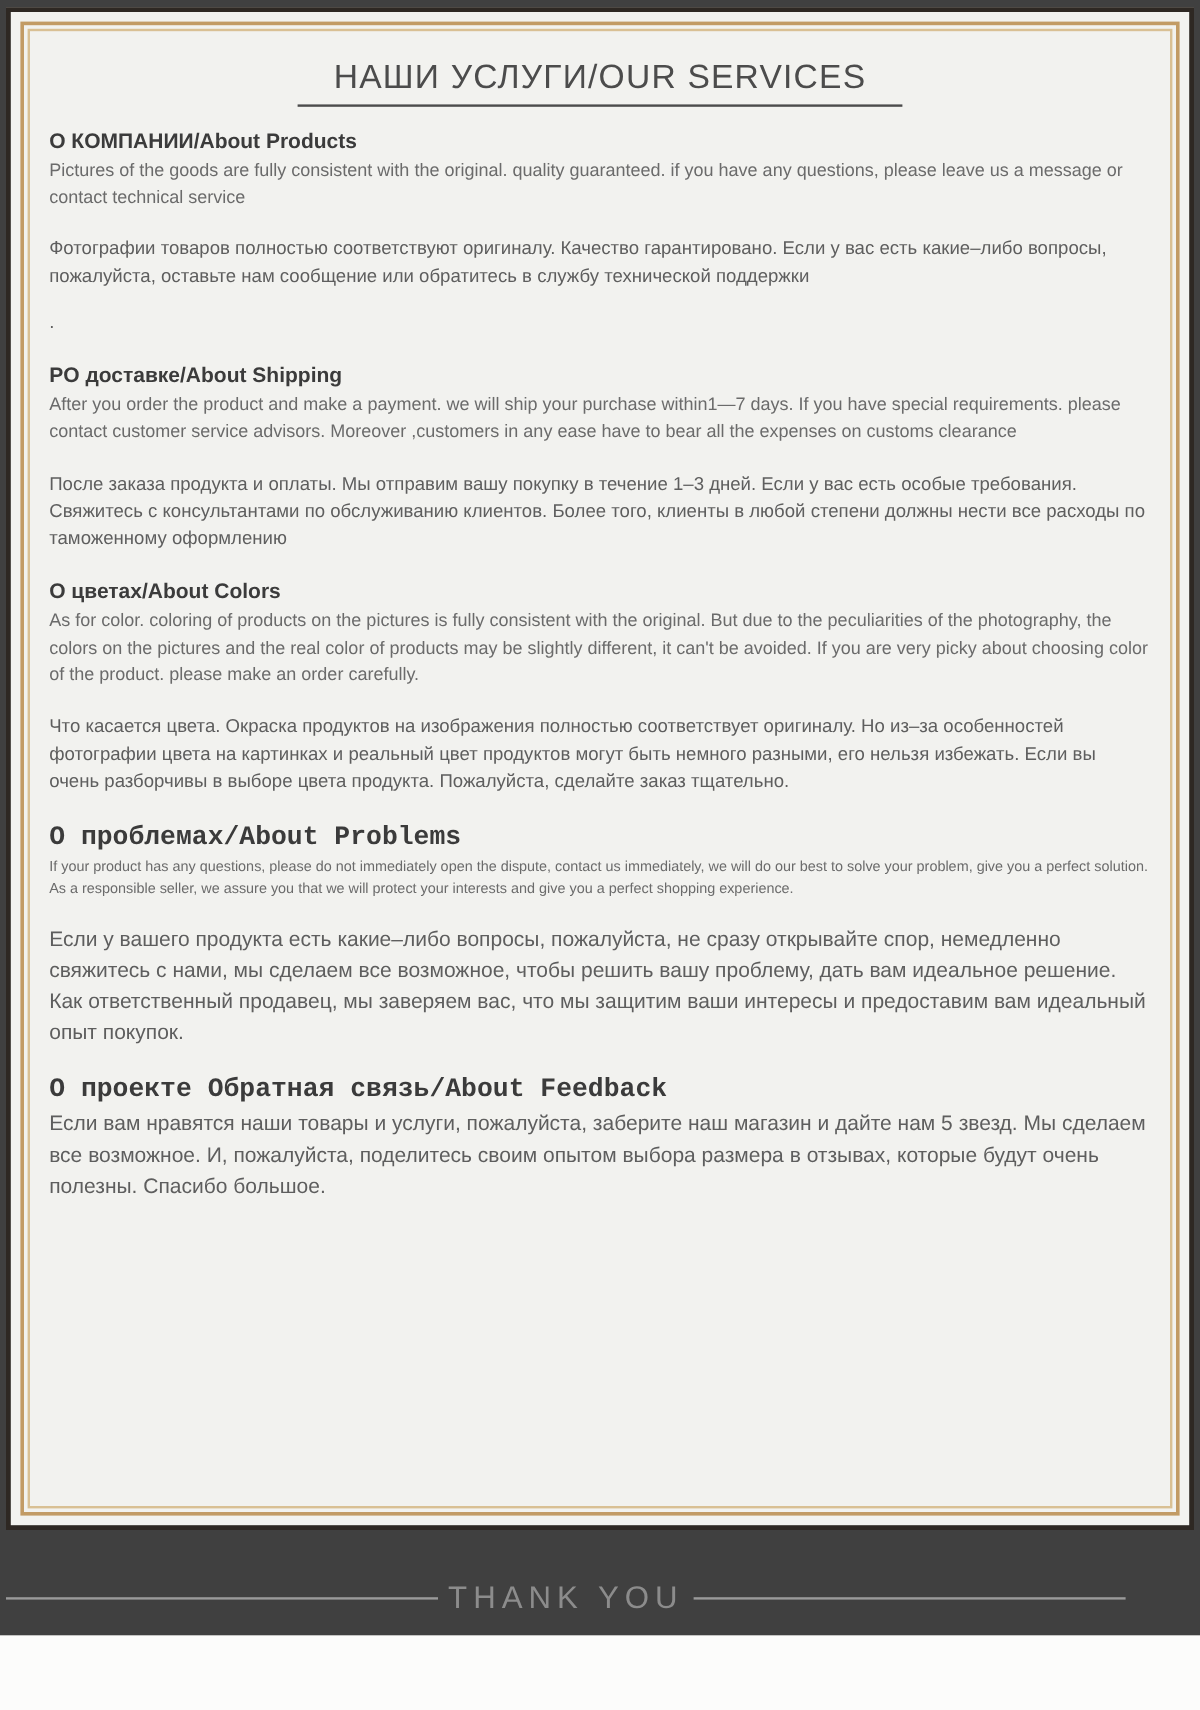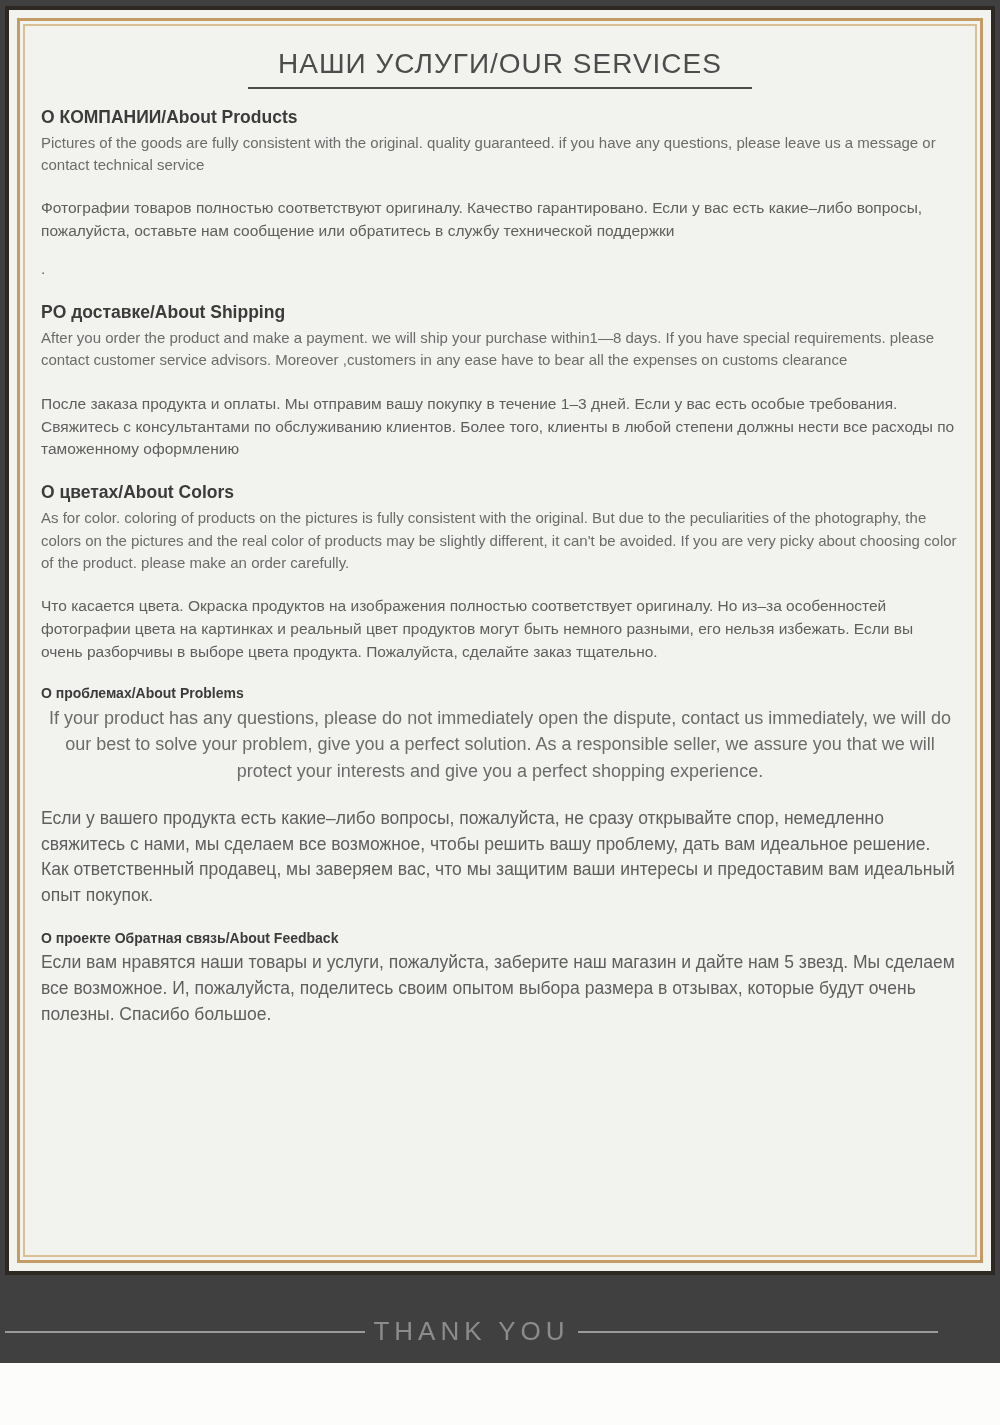--- a/index.html
+++ b/index.html
@@ -62,22 +62,22 @@
   }
   section p {
     margin: 0 0 21px 0;
     line-height: 1.48;
   }
   .en { color: #6b6b6b; }
   .ru { color: #5e5e5e; }
   .small h2 { font-size: 17.5px; }
   .small .en { font-size: 15px; }
   .small .ru { font-size: 15.5px; }
-  .large h2 { font-size: 14px; }
-  .large .en { font-size: 18px; text-align: center; }
+  .large h2 { font-size: 22px; font-family: Liberation Mono, monospace; }
+  .large .en { font-size: 12px; }
   .large .ru { font-size: 17.5px; }
   .sec-1 { margin-bottom: 12px; }
   .sec-2 { }
   .sec-3 { margin-bottom: 18px; }
   .sec-4 { margin-bottom: 16px; }
   .dot-line { margin-top: -6px; }
   
   .footer {
     position: absolute;
     left: 0; right: 0; bottom: 16px;
@@ -113,21 +113,21 @@
 
         <section class="small sec-1">
           <h2>О КОМПАНИИ/About Products</h2>
           <p class="en">Pictures of the goods are fully consistent with the original. quality guaranteed. if you have any questions, please leave us a message or contact technical service</p>
           <p class="ru">Фотографии товаров полностью соответствуют оригиналу. Качество гарантировано. Если у вас есть какие–либо вопросы, пожалуйста, оставьте нам сообщение или обратитесь в службу технической поддержки</p>
           <p class="ru dot-line">.</p>
         </section>
 
         <section class="small sec-2">
           <h2>PO доставке/About Shipping</h2>
-          <p class="en">After you order the product and make a payment. we will ship your purchase within1—8 days. If you have special requirements. please contact customer service advisors. Moreover ,customers in any ease have to bear all the expenses on customs clearance</p>
+          <p class="en">After you order the product and make a payment. we will ship your purchase within1—7 days. If you have special requirements. please contact customer service advisors. Moreover ,customers in any ease have to bear all the expenses on customs clearance</p>
           <p class="ru">После заказа продукта и оплаты. Мы отправим вашу покупку в течение 1–3 дней. Если у вас есть особые требования. Свяжитесь с консультантами по обслуживанию клиентов. Более того, клиенты в любой степени должны нести все расходы по таможенному оформлению</p>
         </section>
 
         <section class="small sec-3">
           <h2>О цветах/About Colors</h2>
           <p class="en">As for color. coloring of products on the pictures is fully consistent with the original. But due to the peculiarities of the photography, the colors on the pictures and the real color of products may be slightly different, it can't be avoided. If you are very picky about choosing color of the product. please make an order carefully.</p>
           <p class="ru">Что касается цвета. Окраска продуктов на изображения полностью соответствует оригиналу. Но из–за особенностей фотографии цвета на картинках и реальный цвет продуктов могут быть немного разными, его нельзя избежать. Если вы очень разборчивы в выборе цвета продукта. Пожалуйста, сделайте заказ тщательно.</p>
         </section>
 
         <section class="large sec-4">

